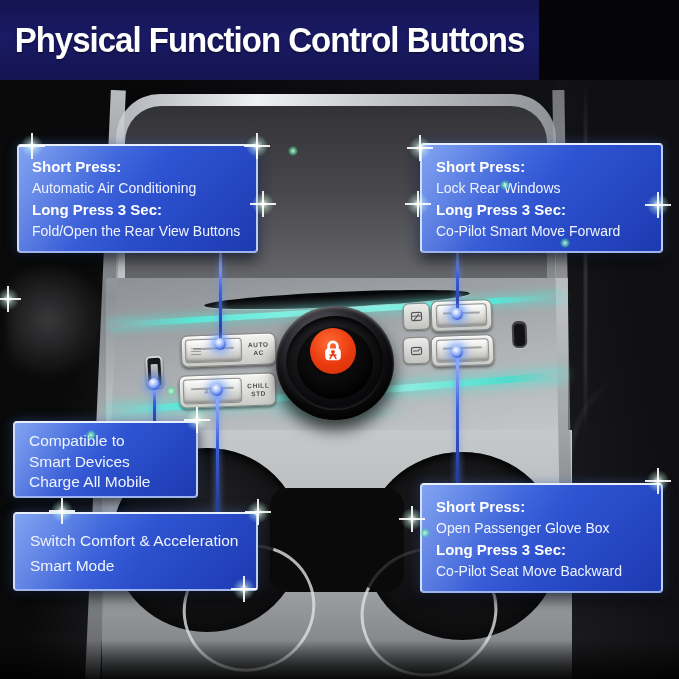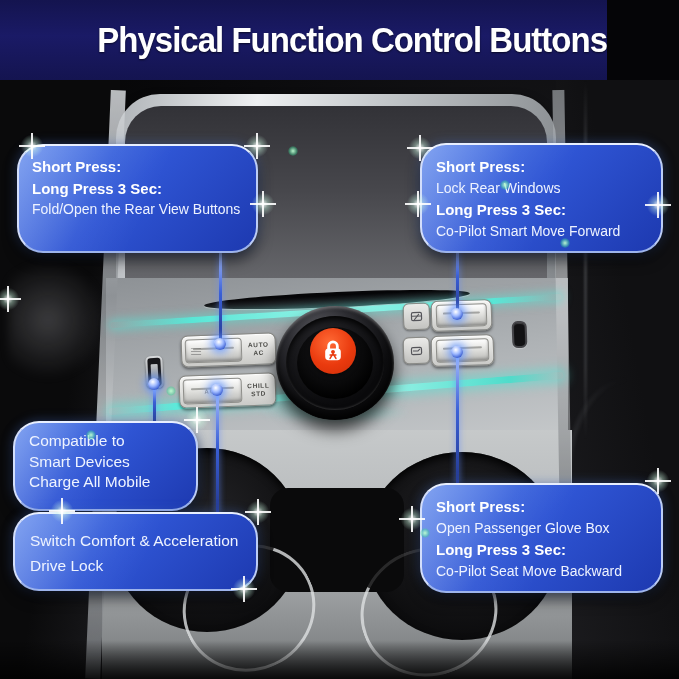--- a/index.html
+++ b/index.html
@@ -1,22 +1,22 @@
 <!DOCTYPE html>
 <html><head>
 <meta charset="utf-8">
 <style>
   html,body{margin:0;padding:0;background:#000;}
   .stage{position:relative;width:679px;height:679px;overflow:hidden;
          font-family:"Liberation Sans",sans-serif;background:#050507;}
 
   
-  .banner{position:absolute;left:0;top:0;width:607px;height:80px;z-index:10;
+  .banner{position:absolute;left:0;top:0;width:539px;height:80px;z-index:10;
           background:linear-gradient(180deg,#14144f 0%,#1a1a66 45%,#141450 100%);
-          display:flex;align-items:center;justify-content:flex-end;}
+          display:flex;align-items:center;justify-content:center;}
   .banner h1{margin:0;color:#fff;font-size:33px;font-weight:800;letter-spacing:-1px;
              transform:scaleY(1.08);text-shadow:0 1px 2px rgba(0,0,0,.6);}
 
   
   .scene{position:absolute;left:0;top:80px;width:679px;height:599px;background:
      radial-gradient(circle at 85% 30%,#17171a 0%,#0a0a0c 55%,#000 100%);}
   .seat-left{position:absolute;left:0;top:0;width:120px;height:599px;z-index:0;
      background:linear-gradient(100deg,#0a0a0b 55%,#1d1d20 100%);}
   .seat-left:before{content:"";position:absolute;left:8px;top:180px;width:100px;height:120px;
      background:radial-gradient(ellipse at 40% 50%,rgba(150,150,155,.35),transparent 70%);filter:blur(4px);}
@@ -134,31 +134,31 @@
 
   
   .cline{position:absolute;width:3px;z-index:5;border-radius:2px;
      background:linear-gradient(180deg,#a9c0ff,#3a5fd6 45%,#24398f);
      box-shadow:0 0 6px rgba(100,140,255,.85);}
   .cdot{position:absolute;width:12px;height:12px;border-radius:50%;z-index:6;
      background:radial-gradient(circle at 40% 32%,#ffffff,#9db8ff 40%,#2c52cc 80%);
      box-shadow:0 0 9px 3px rgba(100,150,255,.9);}
 
   
-  .callout{position:absolute;z-index:7;border-radius:26px;color:#fff;
+  .callout{position:absolute;z-index:7;border-radius:4px;color:#fff;
      border:2px solid;border-color:#e8efff #bccdf6 #9db4ec #d3defb;
      background:
        linear-gradient(115deg,rgba(255,255,255,.30) 0%,rgba(255,255,255,.05) 34%,rgba(255,255,255,0) 55%),
        linear-gradient(135deg,#4d7ceb 0%,#2f55d4 45%,#1d39b0 100%);
      box-shadow:0 7px 14px rgba(0,0,0,.6),0 0 12px rgba(90,140,255,.35);}
   .callout .b{display:block;font-weight:800;font-size:15px;line-height:21.5px;white-space:nowrap;}
   .callout .r{display:block;font-weight:400;font-size:14px;line-height:21.5px;color:#eef3ff;white-space:nowrap;}
   .c-tl{left:17px;top:64px;width:241px;height:109px;padding:10px 0 0 13px;box-sizing:border-box;}
   .c-tr{left:420px;top:63px;width:243px;height:110px;padding:11px 0 0 14px;box-sizing:border-box;}
-  .c-ml{left:13px;top:341px;width:185px;height:90px;padding:8px 0 0 14px;box-sizing:border-box;}
+  .c-ml{left:13px;top:341px;width:185px;height:77px;padding:8px 0 0 14px;box-sizing:border-box;}
   .c-ml .r{font-size:15.5px;line-height:20.5px;}
   .c-bl{left:13px;top:432px;width:245px;height:79px;padding:14px 0 0 15px;box-sizing:border-box;}
   .c-bl .r{font-size:15.5px;line-height:25px;}
   .c-br{left:420px;top:403px;width:243px;height:110px;padding:11px 0 0 14px;box-sizing:border-box;}
 
   
   .sp{position:absolute;width:26px;height:26px;z-index:8;pointer-events:none;
      background:radial-gradient(circle,rgba(255,255,255,.95) 0%,rgba(210,255,230,.4) 28%,transparent 62%);}
   .sp:before,.sp:after{content:"";position:absolute;background:rgba(255,255,255,.9);filter:blur(.4px);}
   .sp:before{left:0;top:12px;width:26px;height:2px;}
@@ -268,40 +268,41 @@
     <div class="cline" style="left:216px;top:310px;height:124px;"></div>
     <div class="cline" style="left:456px;top:272px;height:132px;"></div>
     <div class="cdot" style="left:214px;top:258px;"></div>
     <div class="cdot" style="left:451px;top:228px;"></div>
     <div class="cdot" style="left:148px;top:298px;"></div>
     <div class="cdot" style="left:211px;top:304px;"></div>
     <div class="cdot" style="left:451px;top:266px;"></div>
 
     <div class="callout c-tl">
       <span class="b">Short Press:</span>
+      <span class="r">Automatic Air Conditioning</span>
       <span class="b">Long Press 3 Sec:</span>
       <span class="r">Fold/Open the Rear View Buttons</span>
     </div>
 
     <div class="callout c-tr">
       <span class="b">Short Press:</span>
       <span class="r">Lock Rear Windows</span>
       <span class="b">Long Press 3 Sec:</span>
       <span class="r">Co-Pilot Smart Move Forward</span>
     </div>
 
     <div class="callout c-ml">
       <span class="r">Compatible to</span>
       <span class="r">Smart Devices</span>
       <span class="r">Charge All Mobile</span>
     </div>
 
     <div class="callout c-bl">
       <span class="r">Switch Comfort &amp; Acceleration</span>
-      <span class="r">Drive Lock</span>
+      <span class="r">Smart Mode</span>
     </div>
 
     <div class="callout c-br">
       <span class="b">Short Press:</span>
       <span class="r">Open Passenger Glove Box</span>
       <span class="b">Long Press 3 Sec:</span>
       <span class="r">Co-Pilot Seat Move Backward</span>
     </div>
 
     <div class="sp" style="left:244px;top:53px;"></div>

